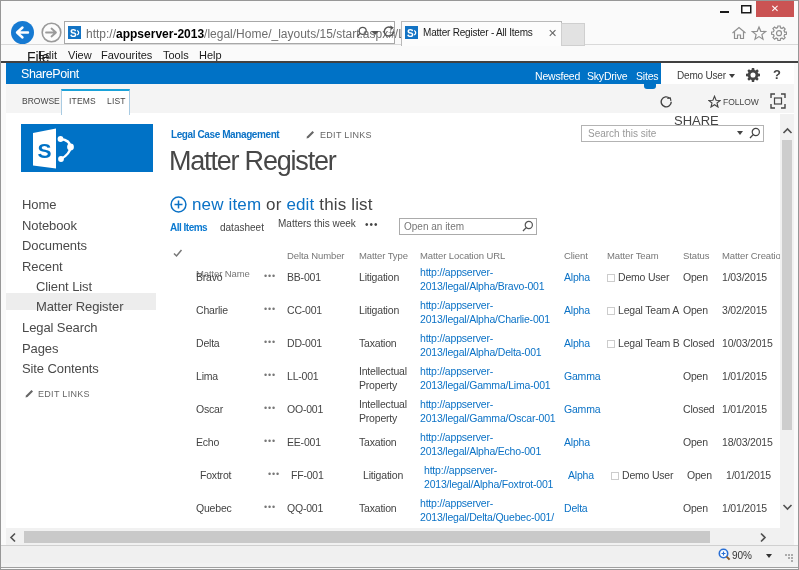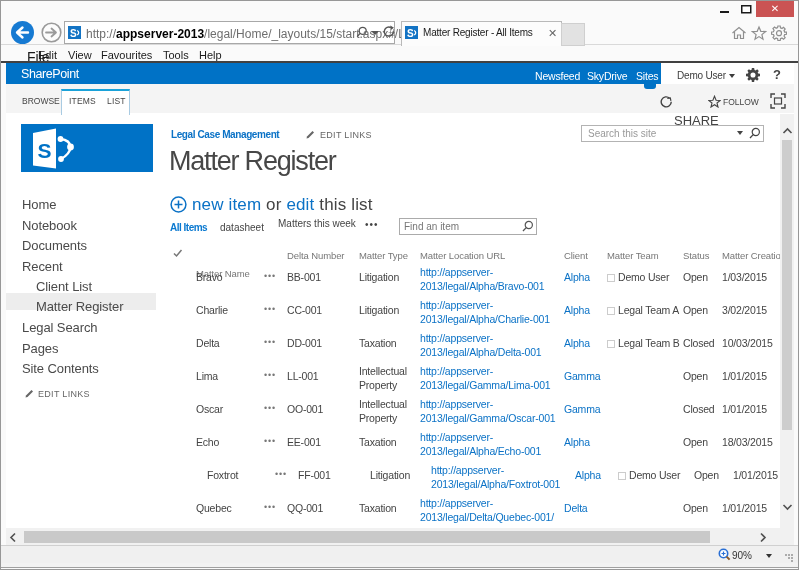--- a/index.html
+++ b/index.html
@@ -194,21 +194,21 @@
       <path d="M8.5 4.5 V12.5 M4.5 8.5 H12.5" stroke="#0b72c6" stroke-width="1.5"></path>
     </svg>
   </div>
 <div class="a" style="left:192px;top:195px;font-size:17px;color:#444;letter-spacing:0.15px"><span style="color:#0b72c6">new item</span> or <span style="color:#0b72c6">edit</span> this list</div>
 
 <div class="a" style="left:170px;top:221.5px;font-size:10px;font-weight:bold;color:#0b79d0;letter-spacing:-0.5px">All Items</div>
 <div class="a" style="left:220px;top:222px;font-size:10px;color:#444;letter-spacing:0px">datasheet</div>
 <div class="a" style="left:278px;top:218px;font-size:10px;color:#444;letter-spacing:0px">Matters this week</div>
 <div class="a" style="left:365px;top:219px;font-size:10px;color:#444;letter-spacing:1px">•••</div>
 <div class="a" style="left:399px;top:218px;width:136px;height:15px;background:#fff;border:1px solid #ababab"></div>
-<div class="a" style="left:404px;top:221px;font-size:10px;color:#777">Find an item</div>
+<div class="a" style="left:404px;top:221px;font-size:10px;color:#777">Open an item</div>
 <div class="a" style="left:522px;top:220px">
     <svg width="12" height="12">
       <circle cx="6.8" cy="5" r="3.6" stroke="#555" stroke-width="1.2" fill="none"></circle>
       <path d="M4.2 7.6 L1 11" stroke="#555" stroke-width="1.3"></path>
     </svg>
   </div>
 
 <div class="a" style="left:173px;top:249px">
     <svg width="10" height="9">
       <path d="M1 4.5 L3.5 7 L8.5 1" stroke="#777" stroke-width="1.5" fill="none"></path>
@@ -279,21 +279,21 @@
 <div class="a" style="left:0;top:434px;width:799px;height:33px">
 <div class="a cell" style="left:196px;top:2px">Echo</div>
 <div class="a" style="left:264px;top:1.5px;font-size:9px;color:#777;letter-spacing:0.8px">•••</div>
 <div class="a cell" style="left:287px;top:2px">EE-001</div>
 <div class="a cell" style="left:359px;top:2px">Taxation</div>
 <div class="a cell two lnk" style="left:420px;top:-3px">http://appserver-<br>2013/legal/Alpha/Echo-001</div>
 <div class="a cell lnk" style="left:564px;top:2px">Alpha</div>
 <div class="a cell" style="left:683px;top:2px">Open</div>
 <div class="a cell" style="left:722px;top:2px">18/03/2015</div>
 </div>
-<div class="a" style="left:11px;top:467px;width:785px;height:33px">
+<div class="a" style="left:4px;top:467px;width:785px;height:33px">
 <div class="a cell" style="left:196px;top:2px">Foxtrot</div>
 <div class="a" style="left:264px;top:1.5px;font-size:9px;color:#777;letter-spacing:0.8px">•••</div>
 <div class="a cell" style="left:287px;top:2px">FF-001</div>
 <div class="a cell" style="left:359px;top:2px">Litigation</div>
 <div class="a cell two lnk" style="left:420px;top:-3px">http://appserver-<br>2013/legal/Alpha/Foxtrot-001</div>
 <div class="a cell lnk" style="left:564px;top:2px">Alpha</div>
 <div class="a cell" style="left:607px;top:2px"><span class="pb"></span>Demo User</div>
 <div class="a cell" style="left:683px;top:2px">Open</div>
 <div class="a cell" style="left:722px;top:2px">1/01/2015</div>
 </div>

